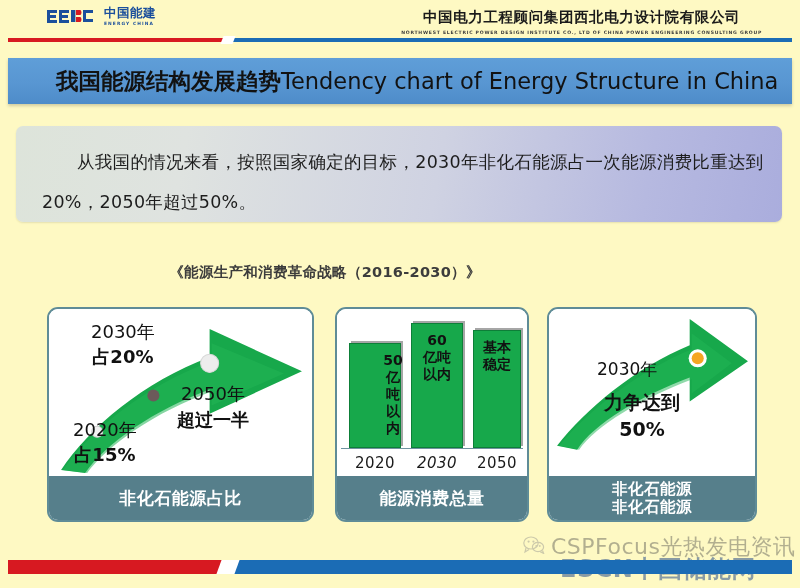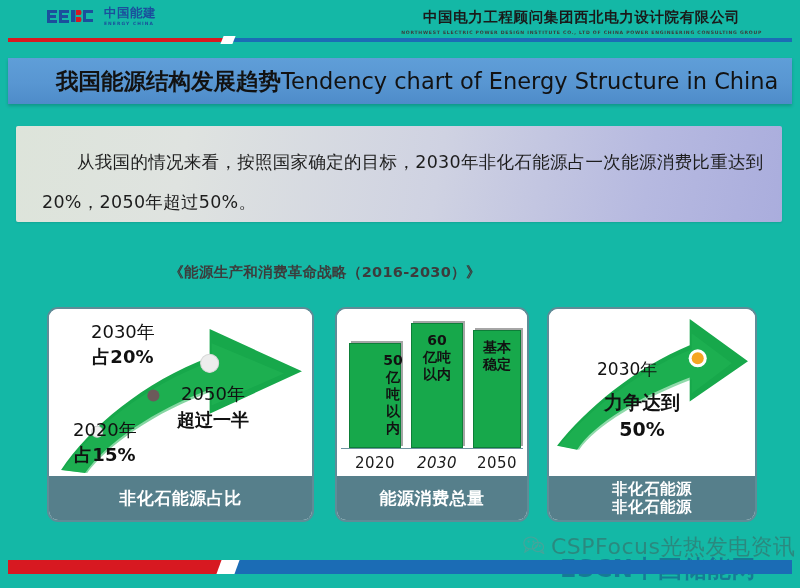--- a/index.html
+++ b/index.html
@@ -2,21 +2,21 @@
 <html><head>
 <meta charset="utf-8">
 <style>
   html,body{margin:0;padding:0;}
   body{
     width:800px;height:588px;overflow:hidden;
     background:#ffffff;
     font-family:"DejaVu Sans","Liberation Sans",sans-serif;
     position:relative;
   }
-  .slide{position:relative;width:800px;height:588px;background:#14b8a6;}
+  .slide{position:relative;width:800px;height:588px;background:#fef9c3;}
 
   
   .header{position:absolute;left:0;top:0;width:800px;height:50px;}
   .logo-wrap{position:absolute;left:45px;top:7px;display:flex;align-items:center;gap:7px;}
   .logo-mark{display:flex;align-items:center;height:17px;}
   .logo-mark svg{display:block;}
   .logo-cn{display:flex;flex-direction:column;justify-content:center;line-height:1;}
   .logo-cn-main{font-size:12.5px;font-weight:bold;color:#1b4f9c;letter-spacing:.5px;
     font-family:"DejaVu Sans","Liberation Sans",sans-serif;}
   .logo-cn-sub{font-size:4.4px;font-weight:bold;color:#1b4f9c;letter-spacing:1.1px;margin-top:2px;}
@@ -33,21 +33,21 @@
 
   
   .titlebar{position:absolute;left:8px;top:58px;width:784px;height:46px;
     background:linear-gradient(180deg,#5f9ed8 0%,#5896d2 55%,#4e8cc9 100%);
     box-shadow:0 2px 3px rgba(0,0,0,.18);}
   .titlebar .ttxt{position:absolute;left:48px;top:50%;transform:translateY(-50%);
     font-size:22.5px;font-weight:bold;color:#121212;white-space:nowrap;letter-spacing:0px;}
   .titlebar .ttxt .en{font-weight:normal;}
 
   
-  .notebox{position:absolute;left:16px;top:126px;width:766px;height:96px;border-radius:2px;
+  .notebox{position:absolute;left:16px;top:126px;width:766px;height:96px;border-radius:7px;
     background:linear-gradient(100deg,#dde4da 0%,#dfe3e0 22%,#cfd2e2 55%,#b6b9e0 82%,#aaaddd 100%);
     box-shadow:0 1px 2px rgba(0,0,0,.10);}
   .notebox p{margin:0;position:absolute;left:26px;right:16px;top:16px;
     font-size:17.5px;line-height:40px;color:#1d1d1d;text-indent:2em;letter-spacing:.3px;}
 
   
   .caption{position:absolute;left:0;right:0;top:263px;text-align:center;
     font-size:14.5px;font-weight:bold;color:#3c3c3c;letter-spacing:.3px;}
   .caption span{display:inline-block;margin-left:-150px;}
 

